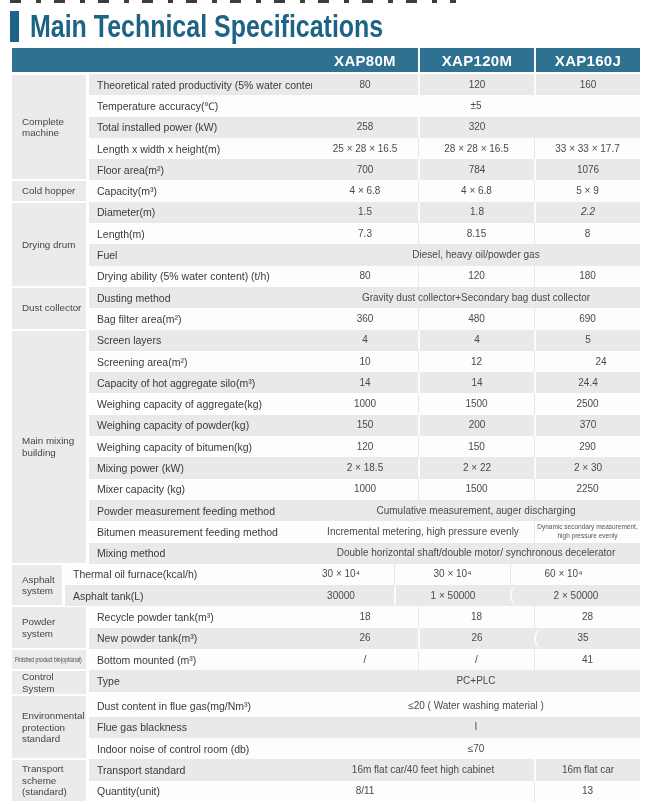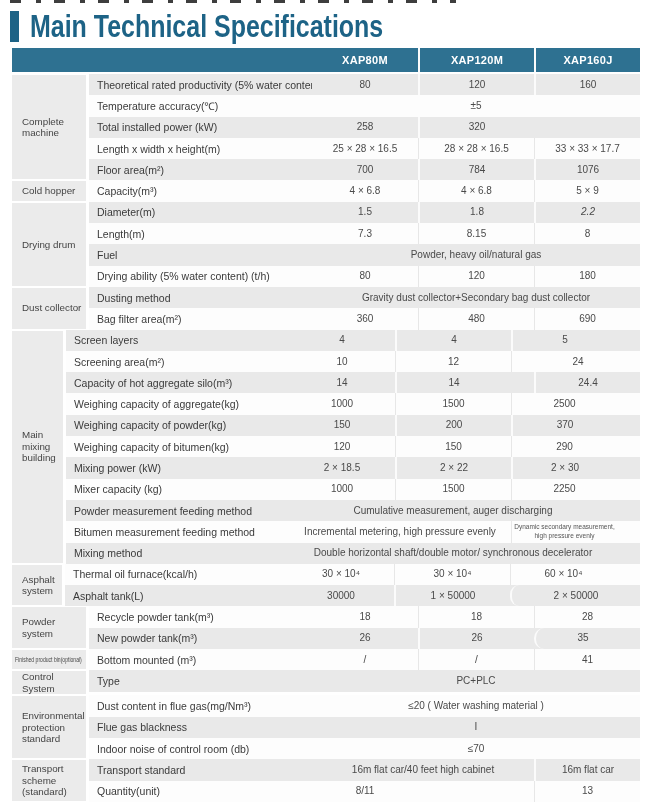--- a/index.html
+++ b/index.html
@@ -15,21 +15,21 @@
   .titlebar { position:absolute; top:8px; left:10px; display:flex; align-items:center; height:36px; }
   .tbar { width:9px; height:31px; background:#1d6386; margin-right:11px; }
   .title { font-size:32px; font-weight:700; color:#1d6386; letter-spacing:0;
            transform:scaleX(.78); transform-origin:left center; white-space:nowrap; }
 
   
   .table { position:absolute; top:48px; left:12px; width:628px; }
   .thead { display:flex; height:24px; background:#2e7191; margin-bottom:2px; }
   .h-spacer { width:300px; }
   .h-col { display:flex; align-items:center; justify-content:center;
-           color:#ffffff; font-size:11px; font-weight:700; letter-spacing:.3px; }
+           color:#ffffff; font-size:15px; font-weight:700; letter-spacing:.3px; }
   .h-col.c1 { width:106px; }
   .h-col.c2 { width:116px; border-left:2px solid #fbfbfb; }
   .h-col.c3 { width:106px; border-left:2px solid #fbfbfb; }
 
   .section { display:flex; }
   .cat { width:74px; margin:1px 3px 1px 0; background:#ebebeb;
          display:flex; align-items:center; justify-content:flex-start;
          padding-left:10px; font-size:9.8px; color:#454545; line-height:1.18;
          text-align:left; overflow:hidden; }
   .cat.cat-small { font-size:6.5px; padding-left:3px; white-space:nowrap;
@@ -119,21 +119,21 @@
               <div class="val bord" style="width: 106px; font-style: italic;">2.2</div>
             </div>
             <div class="row">
               <div class="name">Length(m)</div>
               <div class="val" style="width: 106px;">7.3</div>
               <div class="val bord" style="width: 116px;">8.15</div>
               <div class="val bord" style="width: 106px;">8</div>
             </div>
             <div class="row alt">
               <div class="name">Fuel</div>
-              <div class="val" style="width: 328px;">Powder, heavy oil/natural gas</div>
+              <div class="val" style="width: 328px;">Diesel, heavy oil/powder gas</div>
             </div>
             <div class="row">
               <div class="name">Drying ability (5% water content) (t/h)</div>
               <div class="val" style="width: 106px;">80</div>
               <div class="val bord" style="width: 116px;">120</div>
               <div class="val bord" style="width: 106px;">180</div>
             </div>
           </div>
         </div>
         <div class="section">
@@ -163,21 +163,21 @@
             <div class="row">
               <div class="name">Screening area(m²)</div>
               <div class="val" style="width: 106px;">10</div>
               <div class="val bord" style="width: 116px;">12</div>
               <div class="val bord" style="width: 106px; padding-left: 27px;">24</div>
             </div>
             <div class="row alt">
               <div class="name">Capacity of hot aggregate silo(m³)</div>
               <div class="val" style="width: 106px;">14</div>
               <div class="val bord" style="width: 116px;">14</div>
-              <div class="val bord" style="width: 106px; margin-left: 23px;">24.4</div>
+              <div class="val bord" style="width: 106px;">24.4</div>
             </div>
             <div class="row">
               <div class="name">Weighing capacity of aggregate(kg)</div>
               <div class="val" style="width: 106px;">1000</div>
               <div class="val bord" style="width: 116px;">1500</div>
               <div class="val bord" style="width: 106px;">2500</div>
             </div>
             <div class="row alt">
               <div class="name">Weighing capacity of powder(kg)</div>
               <div class="val" style="width: 106px;">150</div>

